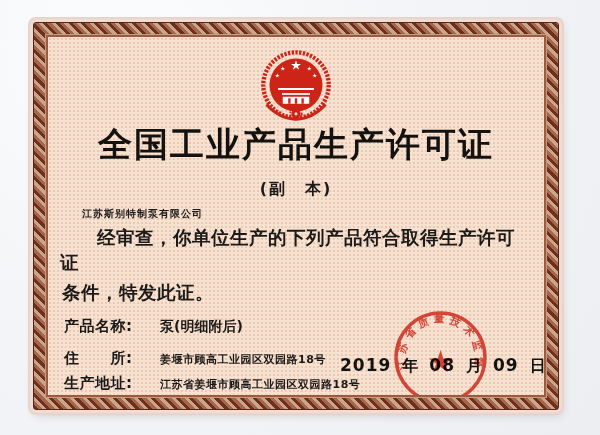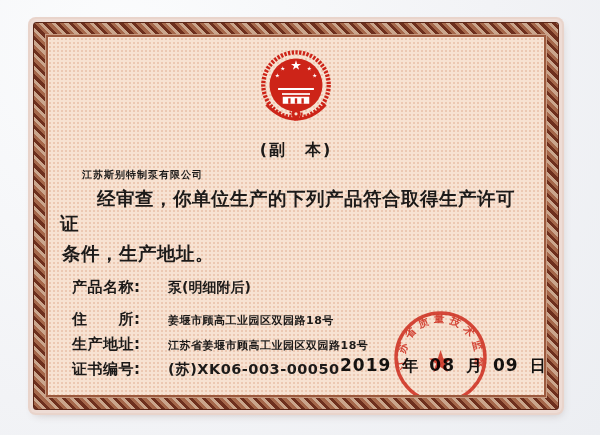--- a/index.html
+++ b/index.html
@@ -44,21 +44,21 @@
     margin:7px 0 0 34px;font-size:10px;font-weight:700;letter-spacing:1px;
   }
   .body-line{
     margin:5px 14px 0 14px;font-size:18.5px;font-weight:bold;letter-spacing:0.5px;
     line-height:1.35;
   }
   .body-line.indent{text-indent:2em;margin-left:12px;}
   .rows{margin:12px 0 0 16px;}
   .row{display:flex;align-items:baseline;margin-bottom:7px;line-height:17px;}
   .row .lbl{
-    flex:0 0 96px;font-size:15px;font-weight:bold;letter-spacing:0.5px;white-space:nowrap;margin-left:8px;
+    flex:0 0 96px;font-size:15px;font-weight:bold;letter-spacing:0.5px;white-space:nowrap;
   }
   .row .val{font-size:11px;font-weight:bold;letter-spacing:0.5px;}
   .row .val.md{font-size:14.5px;}
   .row.product{margin-bottom:15px;}
   .row.product .pname{font-size:14px;font-weight:bold;}
   .row.product .pdetail{font-size:14px;font-weight:bold;}
   .issue-date{
     position:absolute;left:292px;top:318px;display:flex;align-items:baseline;
     font-weight:bold;color:#141210;white-space:nowrap;
   }
@@ -93,25 +93,26 @@
         <rect x="33" y="60" width="34" height="9" fill="#ffffff"></rect>
         <rect x="40" y="62" width="3" height="7" fill="#cd2418"></rect>
         <rect x="48.5" y="62" width="3" height="7" fill="#cd2418"></rect>
         <rect x="57" y="62" width="3" height="7" fill="#cd2418"></rect>
         <path d="M12 70 Q28 88 50 89 Q72 88 88 70" stroke="#cd2418" stroke-width="3.5" fill="none"></path>
         <circle cx="50" cy="82" r="7.5" fill="none" stroke="#cd2418" stroke-width="2" stroke-dasharray="2 2"></circle>
         <circle cx="50" cy="82" r="6" fill="#cd2418"></circle>
         <circle cx="50" cy="82" r="2" fill="#f7e2d2"></circle>
       </svg>
 
+      <h1 class="title">全国工业产品生产许可证</h1>
       <div class="subtitle">(副　本)</div>
 
       <div class="company">江苏斯别特制泵有限公司</div>
       <div class="body-line indent">经审查，你单位生产的下列产品符合取得生产许可证</div>
-      <div class="body-line">条件，生产地址。</div>
+      <div class="body-line">条件，特发此证。</div>
 
       <div class="rows">
         <div class="row product">
           <span class="lbl">产品名称:</span>
           <span class="pname">泵</span>
           <span class="pdetail">(明细附后)</span>
         </div>
         <div class="row">
           <span class="lbl">住　　所:</span>
           <span class="val">姜堰市顾高工业园区双园路18号</span>

